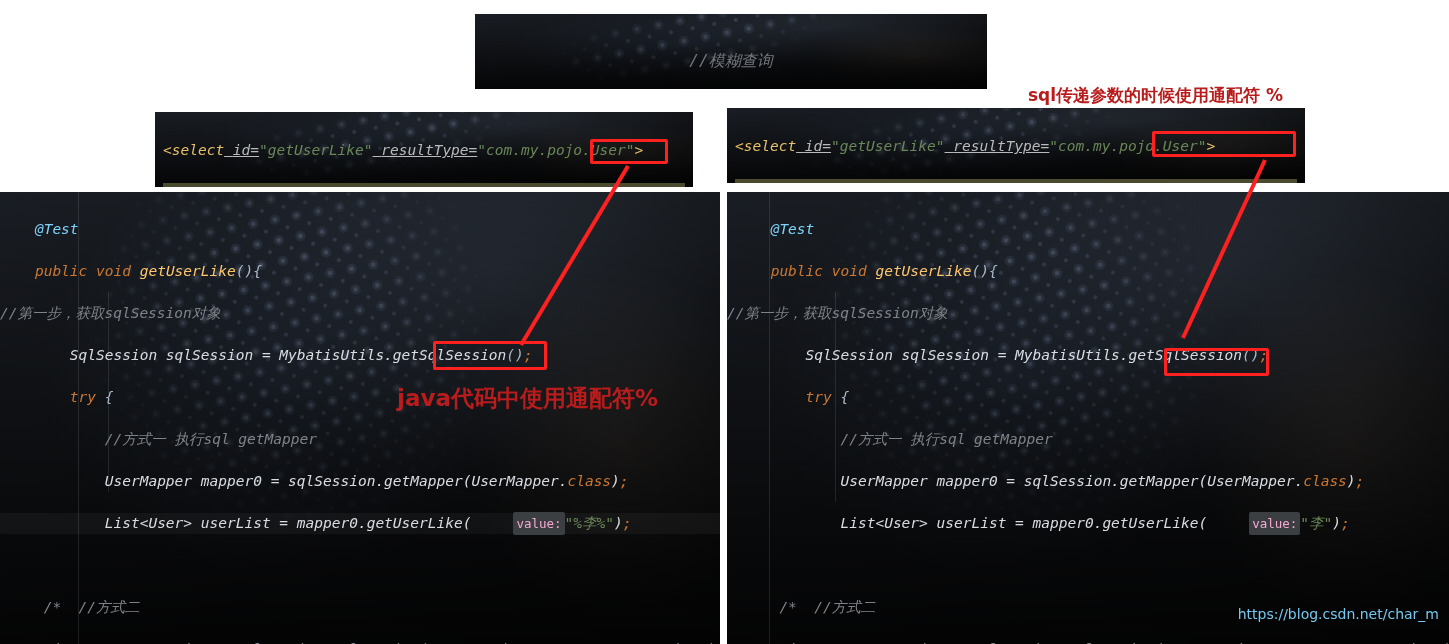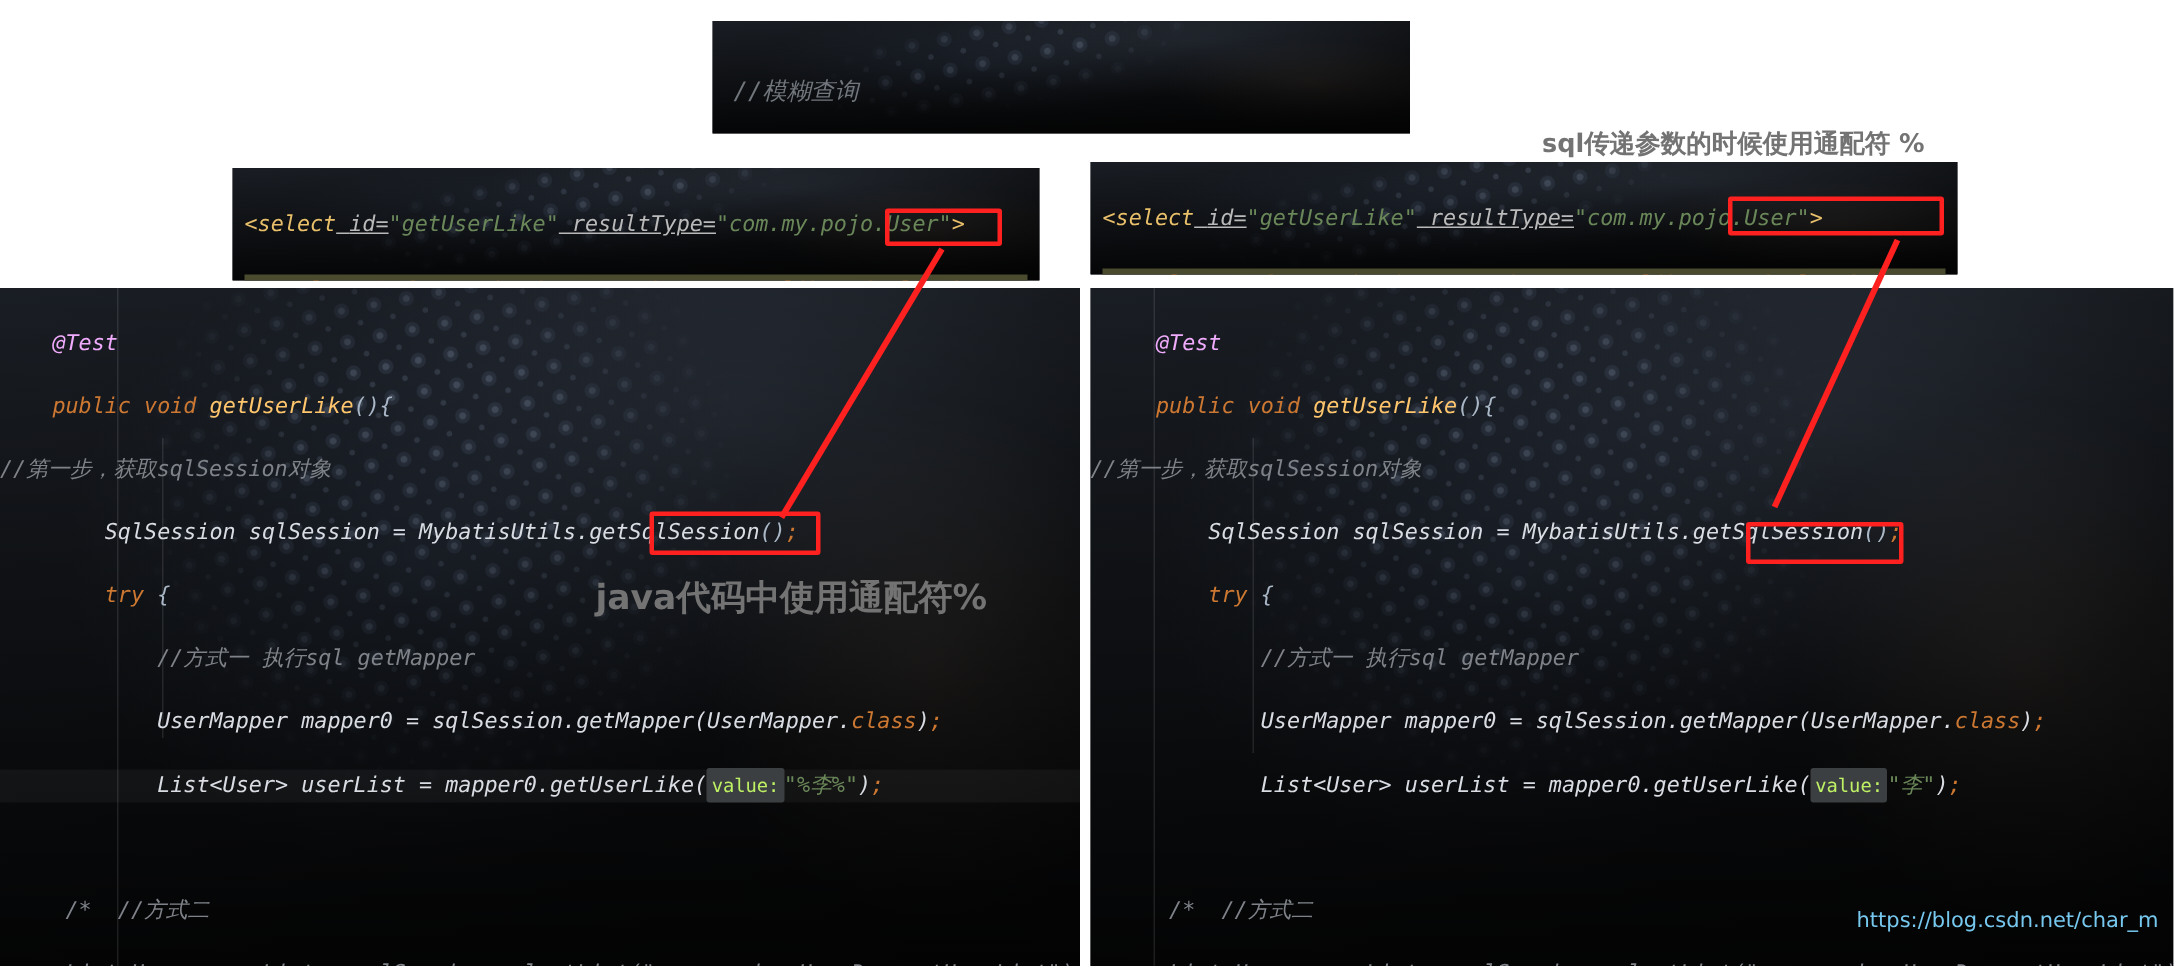--- a/index.html
+++ b/index.html
@@ -58,37 +58,38 @@
     font-style: italic;
     font-size: 14.5px;
     line-height: 21px;
     color: #c8cdd4;
     letter-spacing: 0px;
   }
   .code .line { height: 21px; }
 
   
   .kw      { color: #cc7832; }           
-  .ann     { color: #f0abfc; }           
+  .ann     { color: #7dd3fc; }           
   .cmt     { color: #7f8389; font-style: italic; }
   .cmt2    { color: #72777d; font-style: italic; }
   .str     { color: #6a8759; }
   .fn      { color: #ffc66d; }           
   .punc    { color: #a9b7c6; }
   .semi    { color: #cc7832; }
   .xtag    { color: #e8bf6a; }           
   .xatt    { color: #bababa; text-decoration: underline; }           
   .xval    { color: #6a8759; }           
   .sql     { color: #cc7832; }
   .white   { color: #d9dde3; }
 
   
   #signature-banner {
-    left: 475px; top: 14px; width: 465px; height: 75px;
+    left: 475px; top: 14px; width: 512px; height: 75px;
     border: 0;
+    text-align: center;
   }
   #signature-banner .code { padding: 6px 14px 0 14px; font-size: 16px; line-height: 27px; }
 
   
   #xml-panel-left  { left: 155px; top: 112px; width: 538px; height: 75px; }
   #xml-panel-right { left: 727px; top: 108px; width: 578px; height: 75px; }
   .xml .code { padding: 4px 8px 0 8px; font-size: 14.5px; line-height: 23px; }
   .sqlband {
     background: #4a4a2e;
     display: inline-block;
@@ -102,37 +103,38 @@
   .gutterline {
     position: absolute; top: 0; bottom: 0; width: 1px;
     background: rgba(255,255,255,0.10);
   }
   .row-hl {
     background: rgba(255,255,255,0.045);
     display: block; width: 100%;
   }
   .param-hint {
     background: #3c3f41;
-    color: #bef264;
+    color: #f9a8d4;
     border-radius: 2px;
     padding: 4px 3px;
     font-style: normal;
     font-size: 12.5px;
+    margin-left: 42px;
   }
 
   
   .redbox {
     position: absolute;
     border: 3px solid #ff2020;
     border-radius: 2px;
     pointer-events: none;
   }
   .redtext {
     position: absolute;
-    color: #737373;
+    color: #b91c1c;
     font-family: "DejaVu Sans", "Liberation Sans", sans-serif;
     font-weight: bold;
     white-space: nowrap;
   }
   svg.arrows {
     position: absolute; left: 0; top: 0;
     width: 1449px; height: 644px;
     pointer-events: none;
   }
   #watermark {

